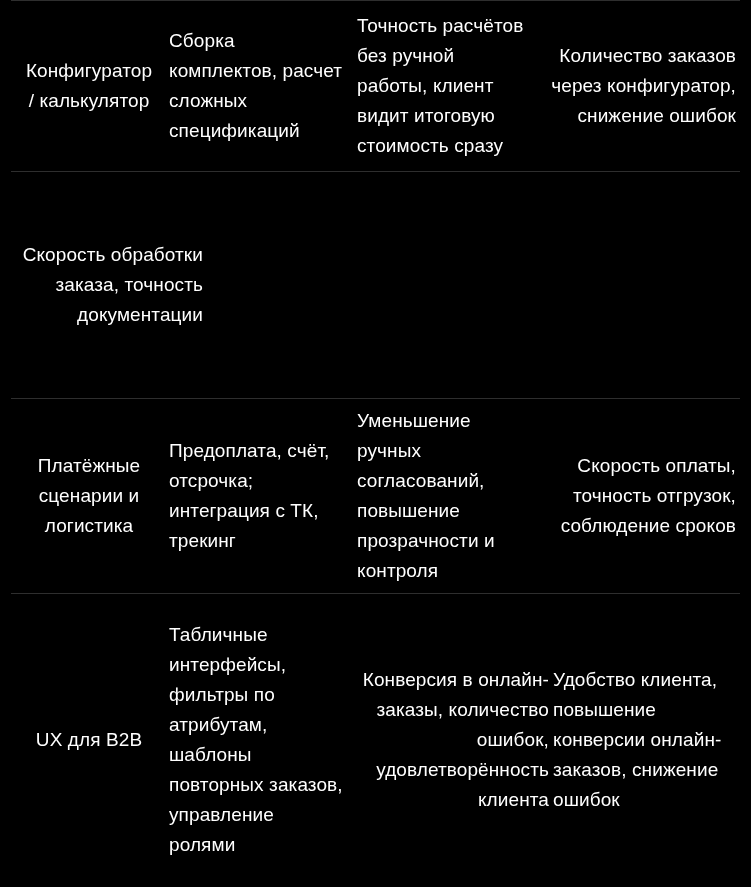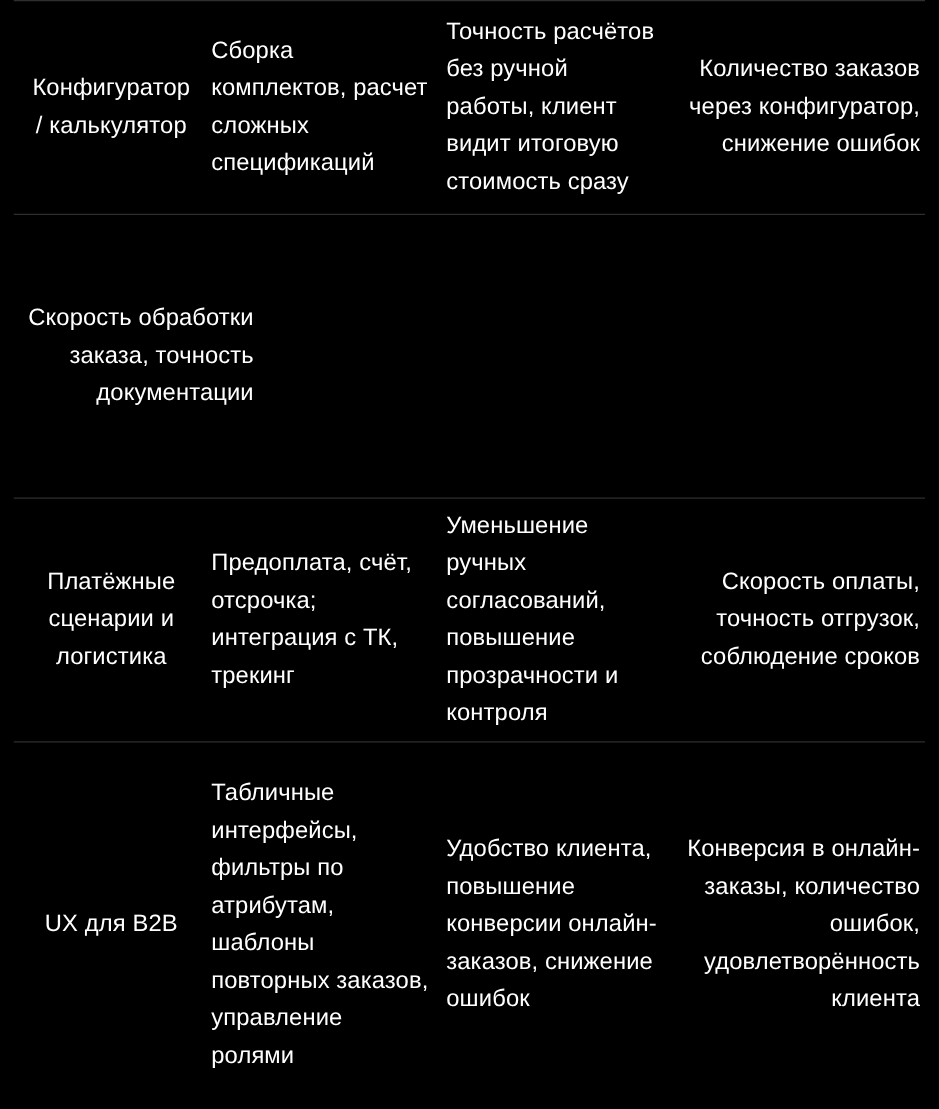--- a/index.html
+++ b/index.html
@@ -85,17 +85,17 @@
     <div class="cell col-1">Предоплата, счёт, отсрочка; интеграция с ТК, трекинг</div>
     <div class="cell col-2">Уменьшение ручных согласований, повышение прозрачности и контроля</div>
     <div class="cell col-3">Скорость оплаты, точность отгрузок, соблюдение сроков</div>
   </div>
 
   <div class="divider"></div>
 
   <div class="row row-3">
     <div class="cell col-0">UX для B2B</div>
     <div class="cell col-1">Табличные интерфейсы, фильтры по атрибутам, шаблоны повторных заказов, управление ролями</div>
+    <div class="cell col-3">Конверсия в онлайн-заказы, количество ошибок, удовлетворённость клиента</div>
     <div class="cell col-2">Удобство клиента, повышение конверсии онлайн-заказов, снижение ошибок</div>
-    <div class="cell col-3">Конверсия в онлайн-заказы, количество ошибок, удовлетворённость клиента</div>
   </div>
 
 </div>
 
 </body></html>

